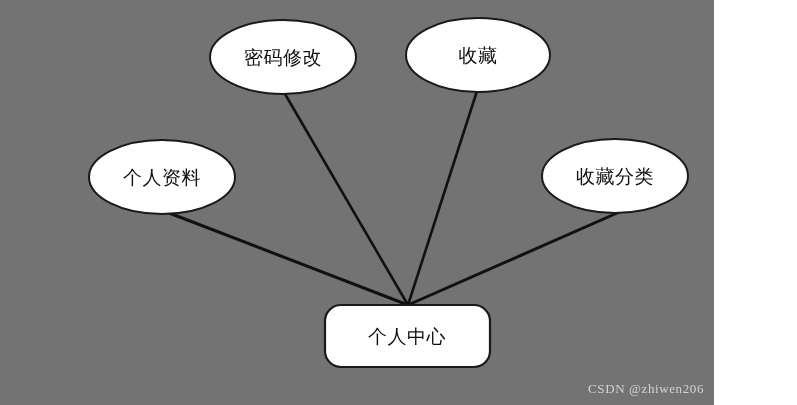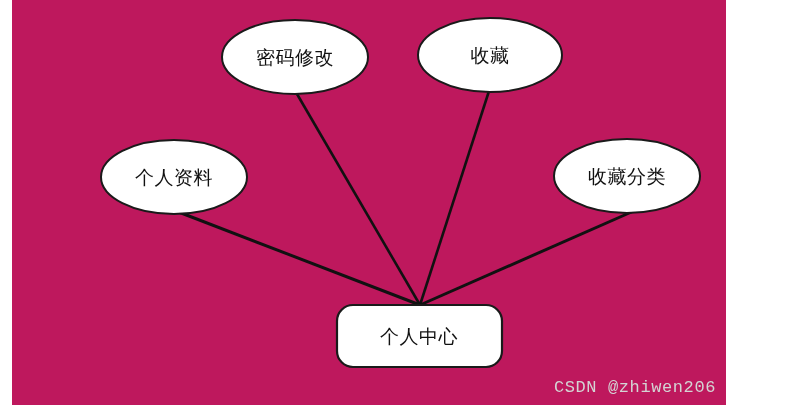--- a/index.html
+++ b/index.html
@@ -8,23 +8,22 @@
     padding: 0;
     background: #ffffff;
   }
   body {
     font-family: "Liberation Sans", "DejaVu Sans", sans-serif;
   }
   #canvas {
     position: relative;
     width: 714px;
     height: 405px;
-    background: #be185d;
+    background: #737373;
     overflow: hidden;
-    margin-left: 12px;
   }
   #diagram-svg {
     position: absolute;
     left: 0;
     top: 0;
     width: 797px;
     height: 405px;
     display: block;
   }
   .node-shape {
@@ -48,22 +47,22 @@
     font-family: "DejaVu Sans", "Liberation Sans", sans-serif;
     font-size: 19px;
     text-anchor: middle;
     dominant-baseline: middle;
     letter-spacing: 0.5px;
   }
   .watermark-text {
     position: absolute;
     right: 10px;
     bottom: 8px;
-    font-family: Liberation Mono, monospace;
-    font-size: 17px;
+    font-family: Liberation Serif, serif;
+    font-size: 13px;
     color: #d4d4d4;
     letter-spacing: 0.6px;
     white-space: nowrap;
     user-select: none;
   }
 </style>
 </head>
 <body>
 
 <div id="canvas">

